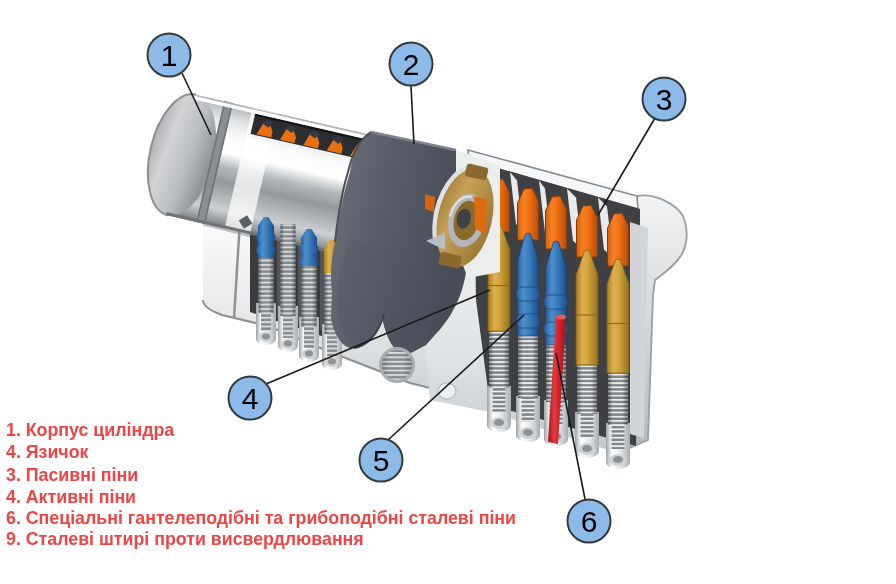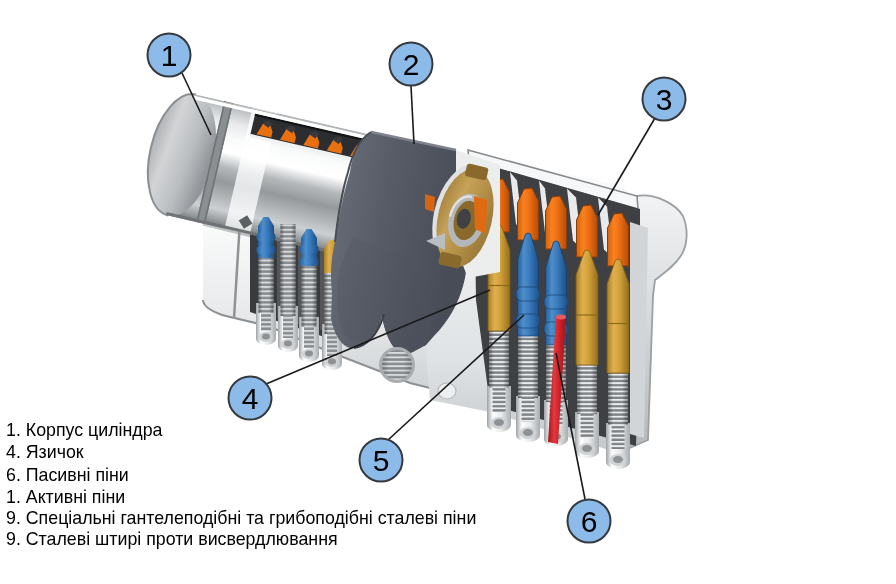--- a/index.html
+++ b/index.html
@@ -1,15 +1,15 @@
 <!DOCTYPE html>
 <html><head><meta charset="utf-8">
 <style>
 html,body{margin:0;padding:0;width:896px;height:584px;background:#fff;overflow:hidden;position:relative}
-.lg{position:absolute;left:6px;font-family:"Liberation Sans",sans-serif;font-weight:normal;font-size:17.8px;color:#000000;white-space:nowrap}
+.lg{position:absolute;left:6px;font-family:"Liberation Sans",sans-serif;font-weight:bold;font-size:17.8px;color:#ef4444;white-space:nowrap}
 svg{position:absolute;left:0;top:0}
 </style></head>
 <body>
 <svg width="896" height="584" viewBox="0 0 896 584">
 <defs>
 <linearGradient id="chrome" x1="0" y1="0" x2="0" y2="1">
  <stop offset="0" stop-color="#9fa3a6"></stop>
  <stop offset="0.06" stop-color="#c5c8ca"></stop>
  <stop offset="0.16" stop-color="#e8eaeb"></stop>
  <stop offset="0.28" stop-color="#fafbfb"></stop>
@@ -281,15 +281,15 @@
 <text x="664" y="109.5" font-family="Liberation Sans, sans-serif" font-size="30" fill="#000" text-anchor="middle">3</text>
 <circle cx="250" cy="398" r="21.5" fill="#8cbbe9" stroke="#35393d" stroke-width="2"></circle>
 <text x="250" y="408.5" font-family="Liberation Sans, sans-serif" font-size="30" fill="#000" text-anchor="middle">4</text>
 <circle cx="381" cy="460" r="21.5" fill="#8cbbe9" stroke="#35393d" stroke-width="2"></circle>
 <text x="381" y="470.5" font-family="Liberation Sans, sans-serif" font-size="30" fill="#000" text-anchor="middle">5</text>
 <circle cx="589" cy="521" r="21.5" fill="#8cbbe9" stroke="#35393d" stroke-width="2"></circle>
 <text x="589" y="531.5" font-family="Liberation Sans, sans-serif" font-size="30" fill="#000" text-anchor="middle">6</text>
   </svg>
 <div class="lg" style="top:420px">1. Корпус циліндра</div>
 <div class="lg" style="top:442px">4. Язичок</div>
-<div class="lg" style="top:465px">6. Пасивні піни</div>
-<div class="lg" style="top:487px">1. Активні піни</div>
-<div class="lg" style="top:508px">9. Спеціальні гантелеподібні та грибоподібні сталеві піни</div>
+<div class="lg" style="top:465px">3. Пасивні піни</div>
+<div class="lg" style="top:487px">4. Активні піни</div>
+<div class="lg" style="top:508px">6. Спеціальні гантелеподібні та грибоподібні сталеві піни</div>
 <div class="lg" style="top:529px">9. Сталеві штирі проти висвердлювання</div>
 </body></html>

